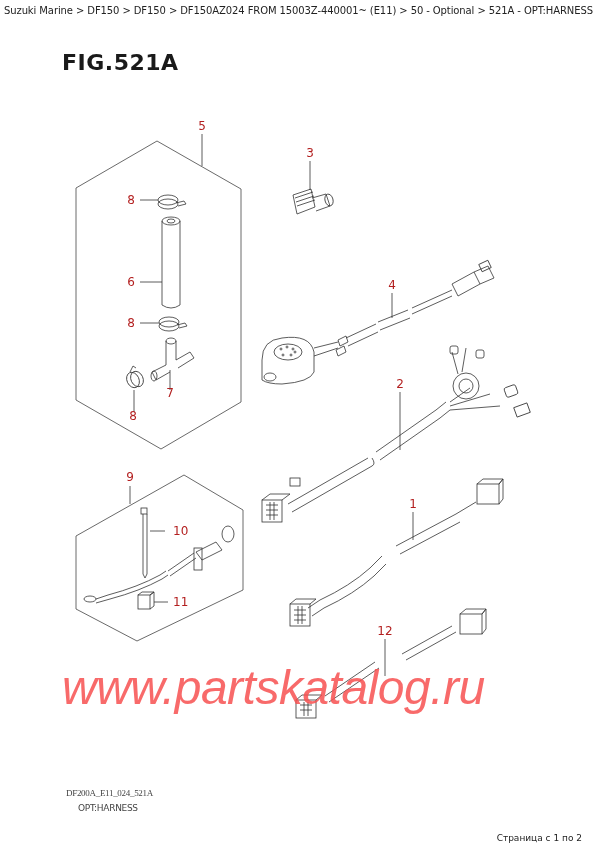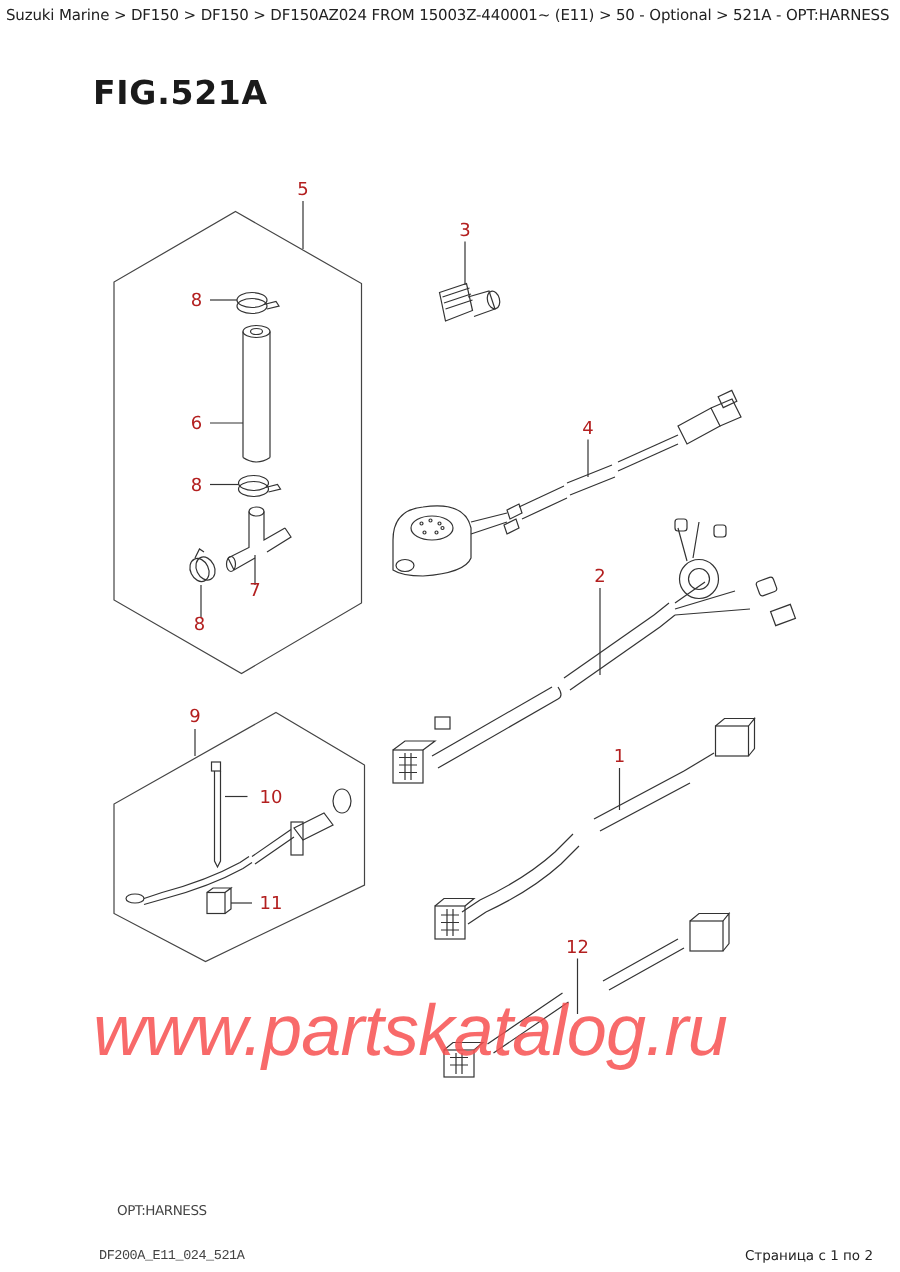--- a/index.html
+++ b/index.html
@@ -2,21 +2,21 @@
 <html><head>
 <meta charset="utf-8">
 <style>
   html, body { margin:0; padding:0; background:#ffffff; }
   body { width:600px; height:848px; position:relative; overflow:hidden; font-family:"DejaVu Sans", sans-serif; }
   .breadcrumb { position:absolute; left:4px; top:5px; font-size:10px; color:#222; white-space:nowrap; letter-spacing:-0.1px; }
   .fig-title { position:absolute; left:62px; top:50px; font-size:22px; font-weight:bold; color:#1a1a1a; font-family:"DejaVu Sans", sans-serif; letter-spacing:0.5px;text-align:right; }
   svg.diagram { position:absolute; left:0; top:0; }
   .callout { font-family:"DejaVu Sans", sans-serif; font-size:12px; fill:#b31f1f; }
   .watermark { position:absolute; left:62px; top:660px; font-size:48px; font-weight:normal; font-style:italic; color:rgba(247,80,80,0.85); font-family:"Liberation Sans", sans-serif; letter-spacing:-0.5px; white-space:nowrap; transform:scaleX(1.0); }
-  .footer-code { position:absolute; left:66px; top:788px; font-size:9px; color:#444; font-family:Liberation Mono, monospace; letter-spacing:-0.3px;margin-top:44px; }
+  .footer-code { position:absolute; left:66px; top:788px; font-size:9px; color:#444; font-family:Liberation Serif, serif; letter-spacing:-0.3px; }
   .footer-name { position:absolute; left:66px; top:803px; font-size:9px; color:#444; font-family:"DejaVu Sans", sans-serif; letter-spacing:-0.3px;margin-left:12px; }
   .pager { position:absolute; right:18px; top:833px; font-size:9px; color:#222; font-family:"DejaVu Sans", sans-serif; }
 </style>
 </head>
 <body>
 
 <div class="breadcrumb">Suzuki Marine &gt; DF150 &gt; DF150 &gt; DF150AZ024 FROM 15003Z-440001~ (E11) &gt; 50 - Optional &gt; 521A - OPT:HARNESS</div>
 
 <div class="fig-title">FIG.521A</div>
 

